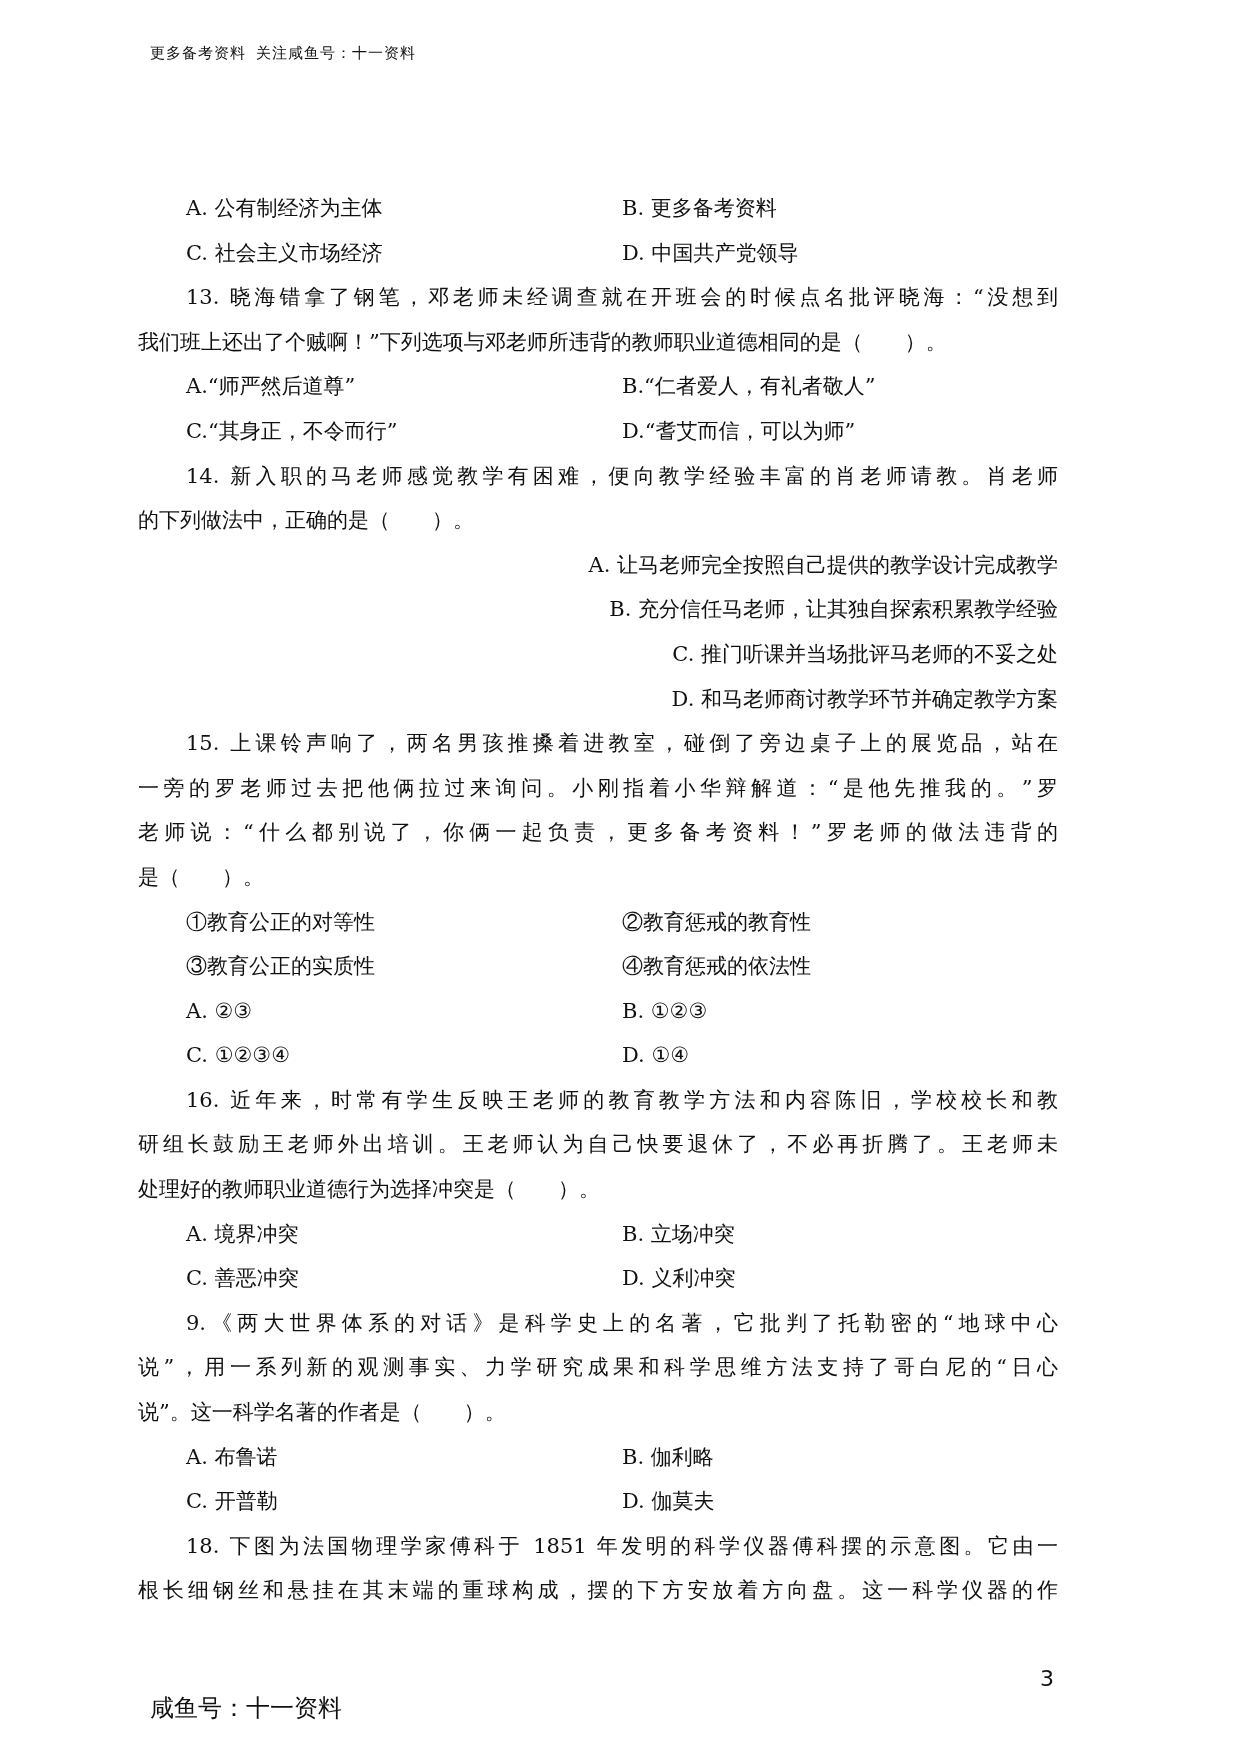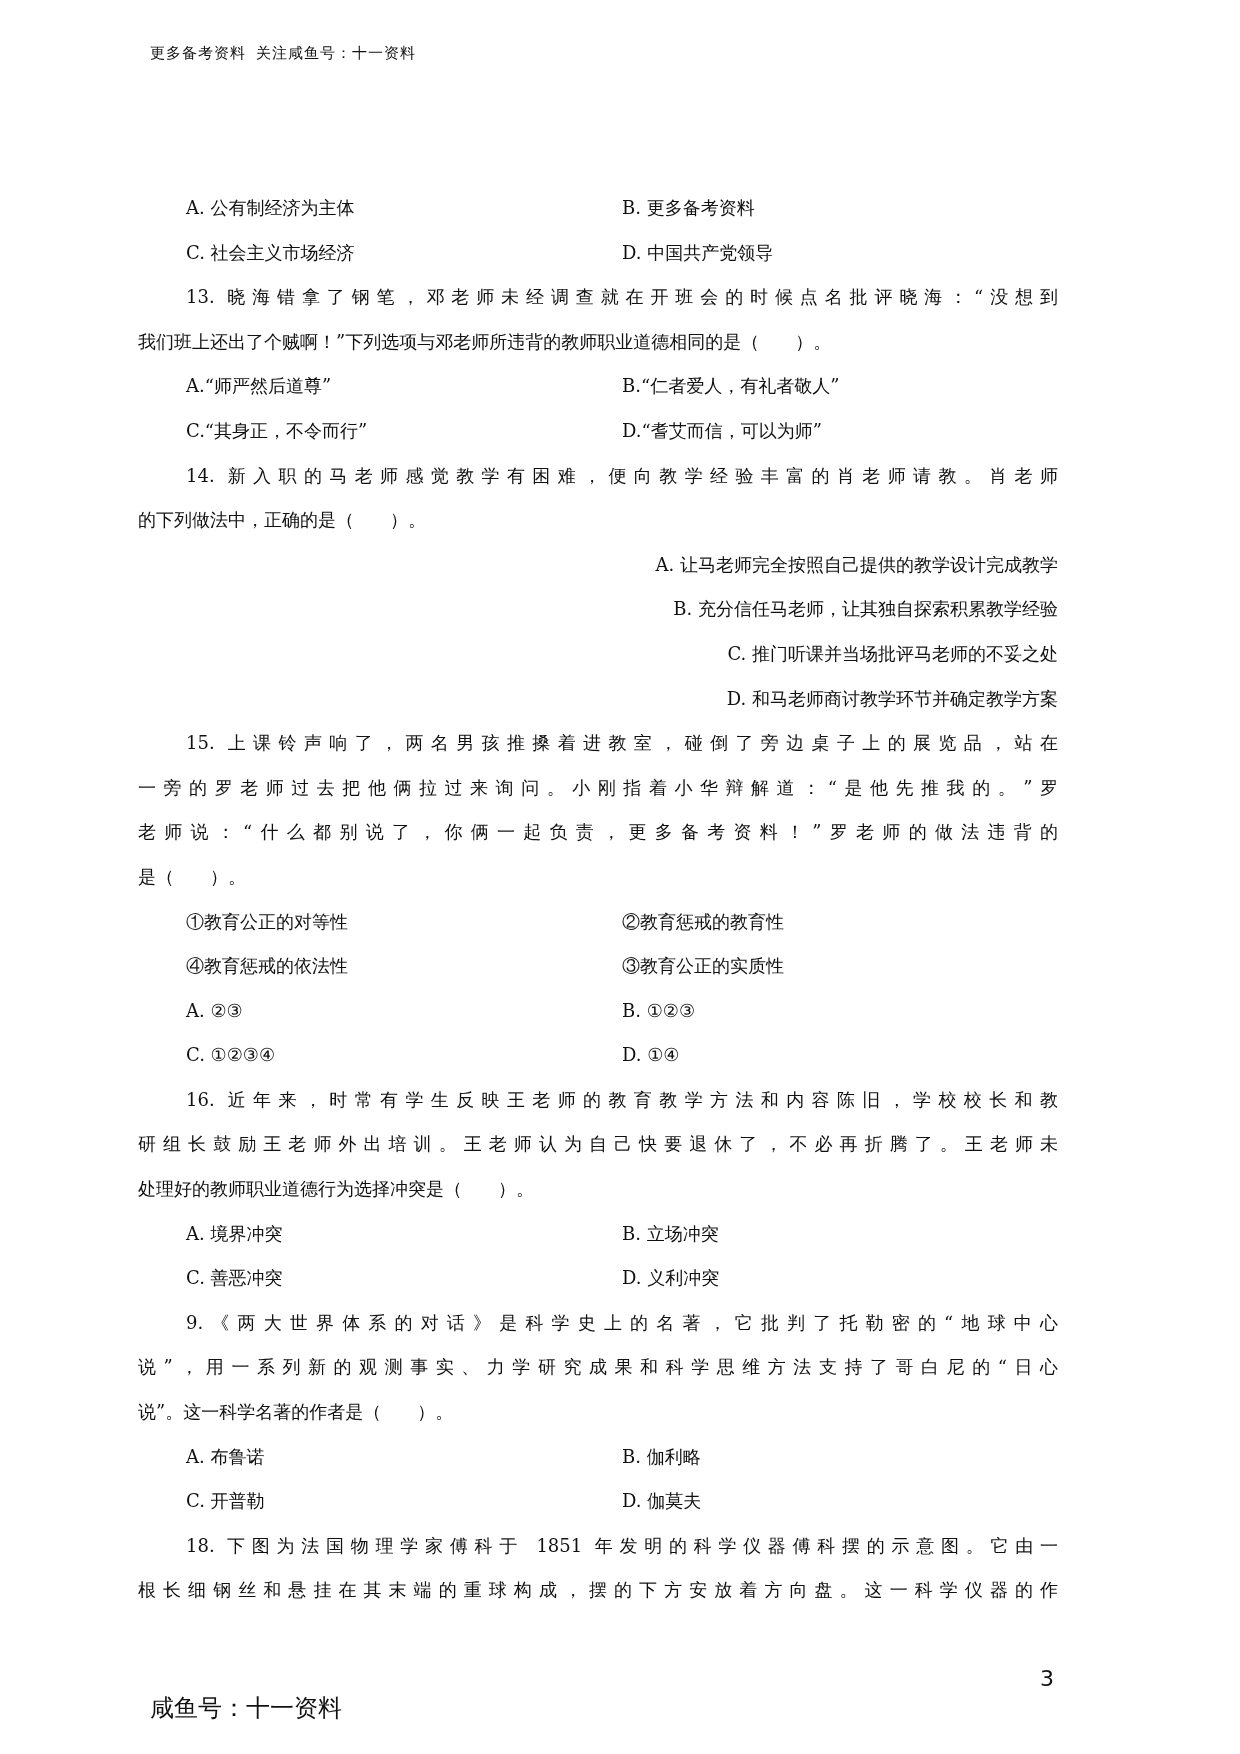--- a/index.html
+++ b/index.html
@@ -4,21 +4,21 @@
 <style>
   html, body { margin: 0; padding: 0; background: #ffffff; }
   body { width: 1240px; height: 1754px; position: relative; overflow: hidden;
          font-family: "DejaVu Serif", "Liberation Serif", serif; color: #111; }
   .header-note { position: absolute; left: 150px; top: 44px; font-size: 15px;
                  font-family: Liberation Mono, monospace; letter-spacing: 1px; }
   .footer-note { position: absolute; left: 150px; top: 1692px; font-size: 24px;
                  font-family: "DejaVu Sans", "Liberation Sans", sans-serif; }
   .page-number { position: absolute; left: 1040px; top: 1666px; font-size: 22px;
                  font-family: "DejaVu Sans", "Liberation Sans", sans-serif; }
-  .content { position: absolute; left: 138px; top: 186px; width: 920px; font-size: 18px; }
+  .content { position: absolute; left: 138px; top: 186px; width: 920px; font-size: 21px; }
   .line { height: 44.6px; line-height: 44.6px; white-space: nowrap; }
   .indent { padding-left: 48px; }
   .opt-row { display: flex; padding-left: 48px; height: 44.6px; line-height: 44.6px; white-space: nowrap; }
   .opt-row .col { width: 450px; }
   .opt-full { padding-left: 48px; height: 44.6px; line-height: 44.6px; white-space: nowrap; text-align: right; }
   .q-stem { text-align: justify; text-align-last: justify; }
   .q-stem.last { text-align-last: left; }
 </style>
 </head>
 <body>
@@ -63,22 +63,22 @@
   <div>
     <div class="line indent q-stem">15. 上课铃声响了，两名男孩推搡着进教室，碰倒了旁边桌子上的展览品，站在</div>
     <div class="line q-stem">一旁的罗老师过去把他俩拉过来询问。小刚指着小华辩解道：“是他先推我的。”罗</div>
     <div class="line q-stem">老师说：“什么都别说了，你俩一起负责，更多备考资料！”罗老师的做法违背的</div>
     <div class="line q-stem last">是（　　）。</div>
     <div class="opt-row">
       <div class="col">①教育公正的对等性</div>
       <div class="col">②教育惩戒的教育性</div>
     </div>
     <div class="opt-row">
+      <div class="col">③教育公正的实质性</div>
       <div class="col">④教育惩戒的依法性</div>
-      <div class="col">③教育公正的实质性</div>
     </div>
     <div class="opt-row">
       <div class="col">A. ②③</div>
       <div class="col">B. ①②③</div>
     </div>
     <div class="opt-row">
       <div class="col">C. ①②③④</div>
       <div class="col">D. ①④</div>
     </div>
   </div>

